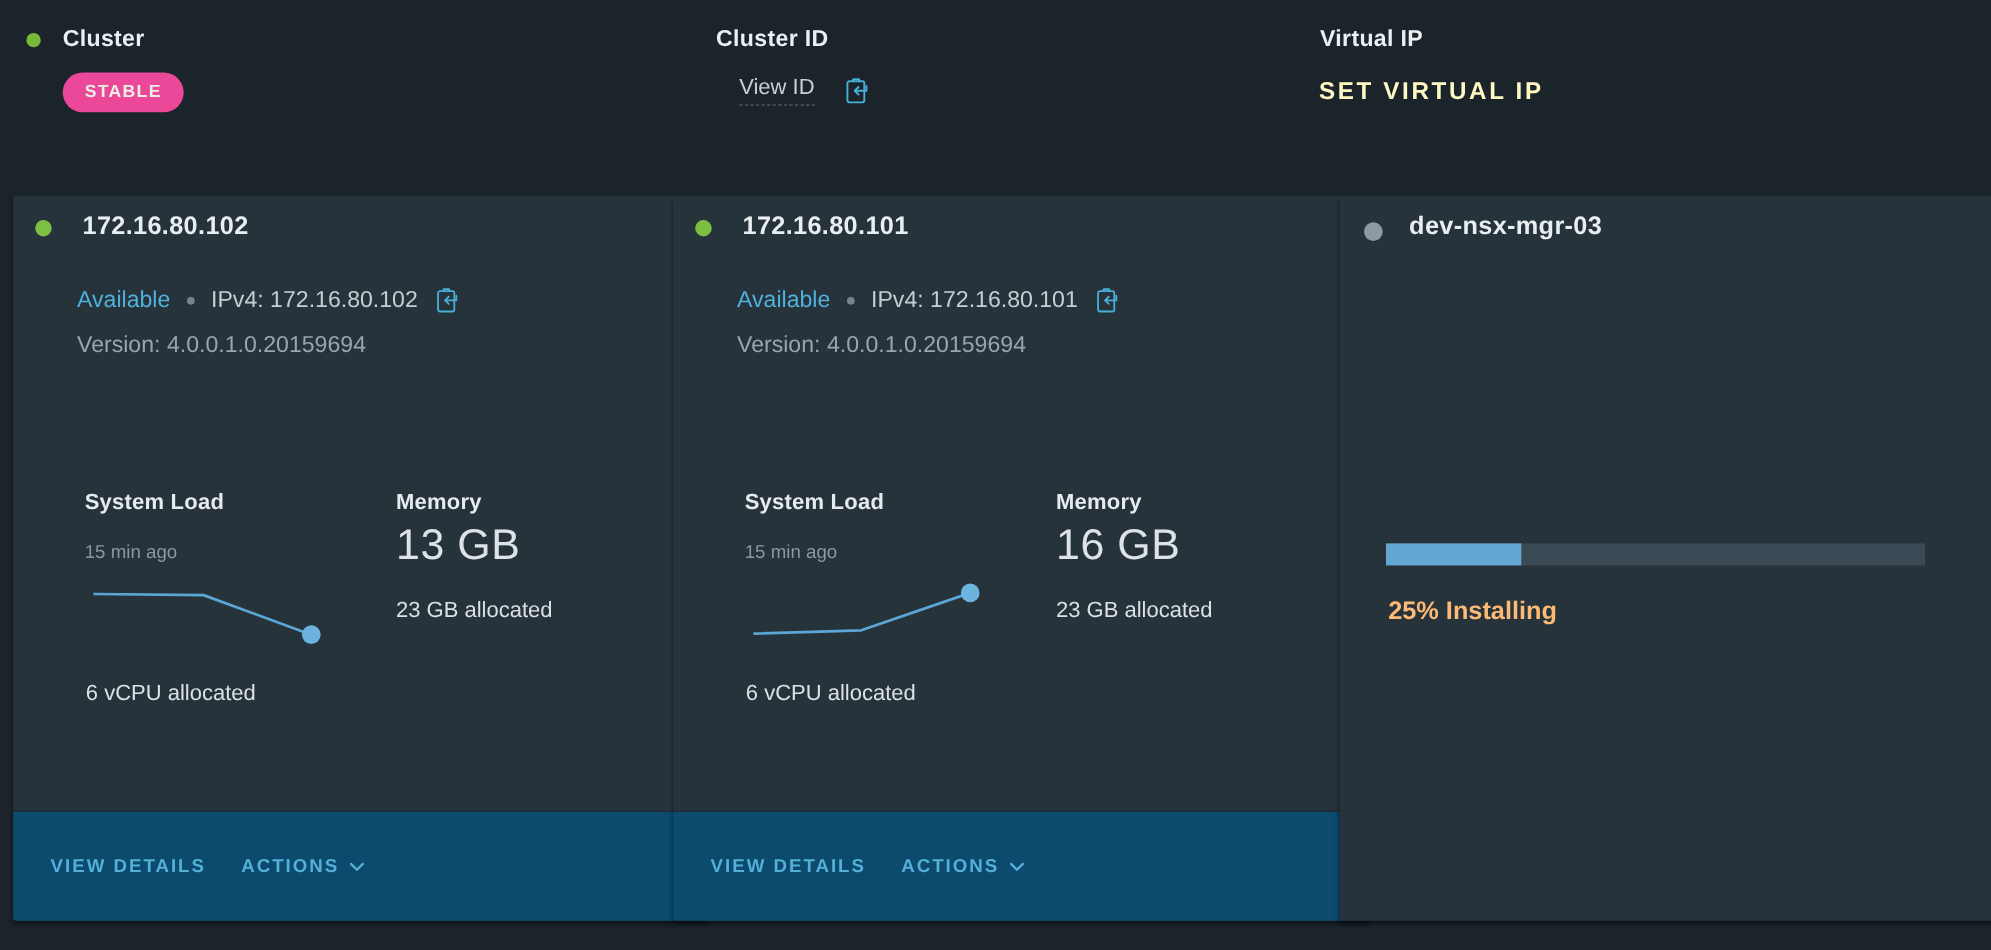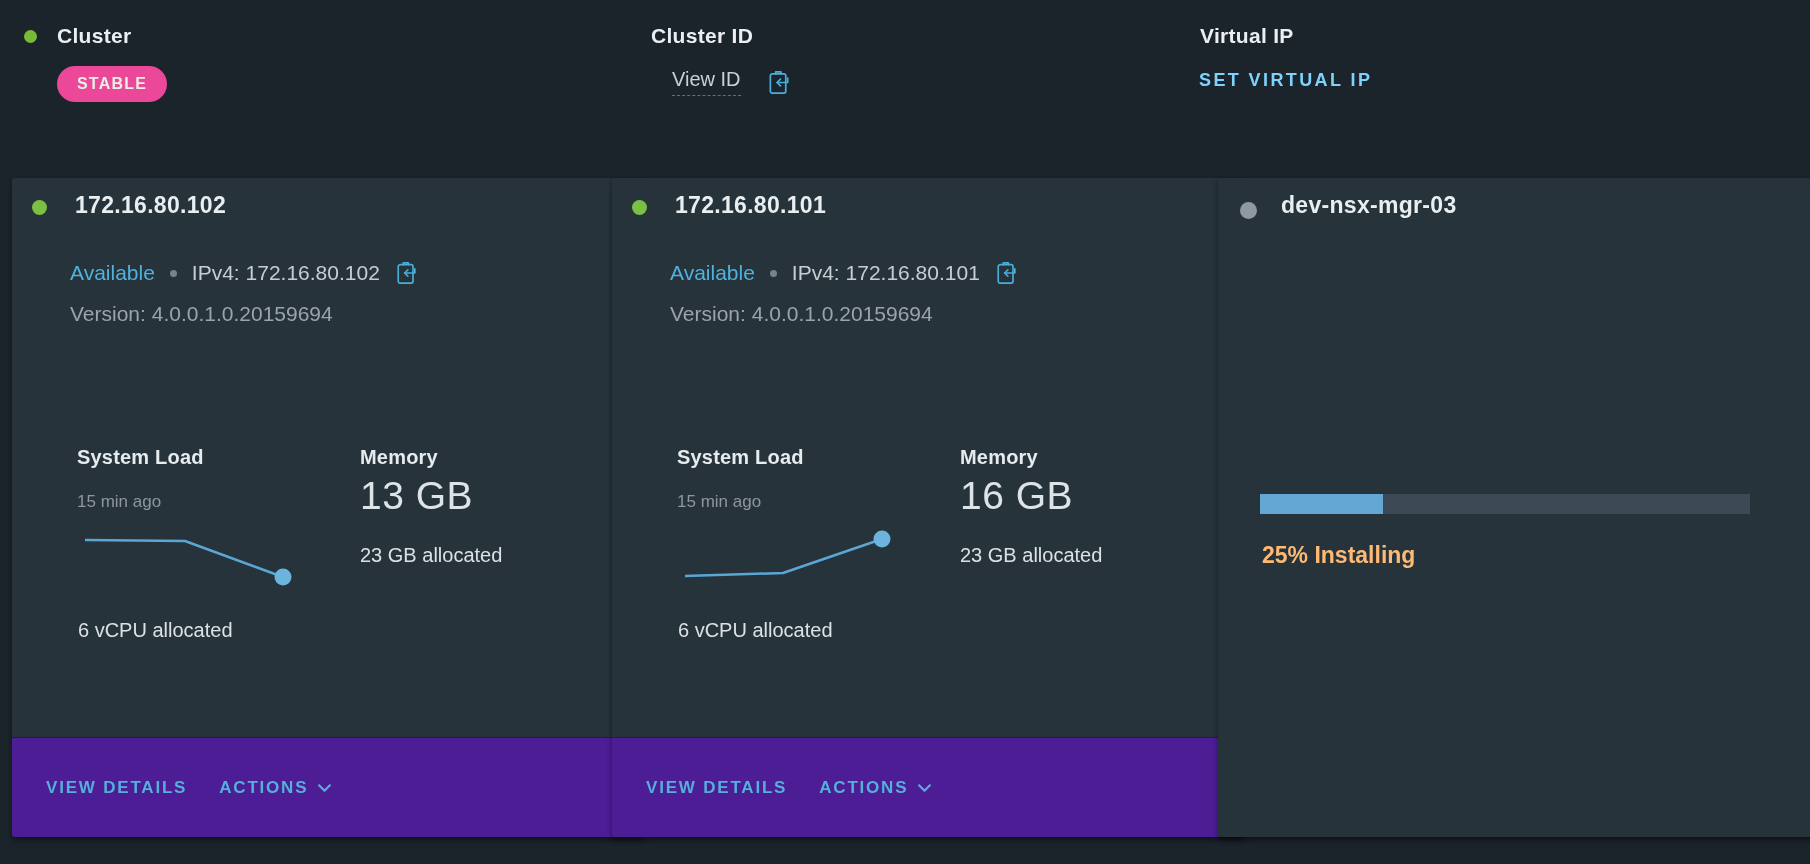--- a/index.html
+++ b/index.html
@@ -25,22 +25,22 @@
   }
   .hdr-clusterid { position:absolute; left:651px; top:24px; }
   .viewid-row { position:absolute; left:651px; top:68px; display:flex; align-items:center; gap:26px;margin-left:21px; }
   .view-id-link {
     font-size:20px; color:#c9d1d6; text-decoration:none; cursor:pointer;
     border-bottom:1px dashed #63707a; padding-bottom:4px;
   }
   .hdr-vip { position:absolute; left:1200px; top:24px; }
   .set-vip-link {
     position:absolute; left:1199px; top:70px;
-    font-size:18px; font-weight:600; letter-spacing:2.4px;
-    color:#7dd3fc; text-decoration:none; cursor:pointer;
+    font-size:22px; font-weight:600; letter-spacing:2.4px;
+    color:#fef9c3; text-decoration:none; cursor:pointer;
   }
 
   
   .copy-icon { stroke:#49afd9; fill:none; stroke-width:1.8; stroke-linecap:round; stroke-linejoin:round; cursor:pointer; }
   .chevron-icon { stroke:#55b0d9; fill:none; stroke-width:2; stroke-linecap:round; stroke-linejoin:round; }
 
   
   .card {
     position:absolute; top:178px; height:659px; width:632px;
     background:#26333b; border-radius:3px;
@@ -71,21 +71,21 @@
   .stat-value.load { left:120px; top:296px; width:160px; text-align:right; }
   .stat-value.mem  { left:348px; top:296px; }
   .mem-allocated { position:absolute; left:348px; top:366px; font-size:20px; color:#dbe1e5; }
   .sparkline { position:absolute; left:65px; top:352px; }
   .sparkline polyline { fill:none; stroke:#5aa7d6; stroke-width:2.5; stroke-linejoin:round; }
   .sparkline circle { fill:#6cb3de; }
   .cpu-allocated { position:absolute; left:66px; top:441px; font-size:20px; color:#dbe1e5; }
 
   .card-footer {
     position:absolute; left:0; right:0; bottom:0; height:100px;
-    background:#4c1d95; border-top:1px solid #1a242c;
+    background:#0c4a6e; border-top:1px solid #1a242c;
     border-radius:0 0 3px 3px;
     display:flex; align-items:center; padding-left:34px; gap:32px;
   }
   .footer-link {
     font-size:17px; font-weight:600; letter-spacing:1.8px;
     color:#55b0d9; text-decoration:none; cursor:pointer;
     display:flex; align-items:center; gap:10px;
   }
 
   

